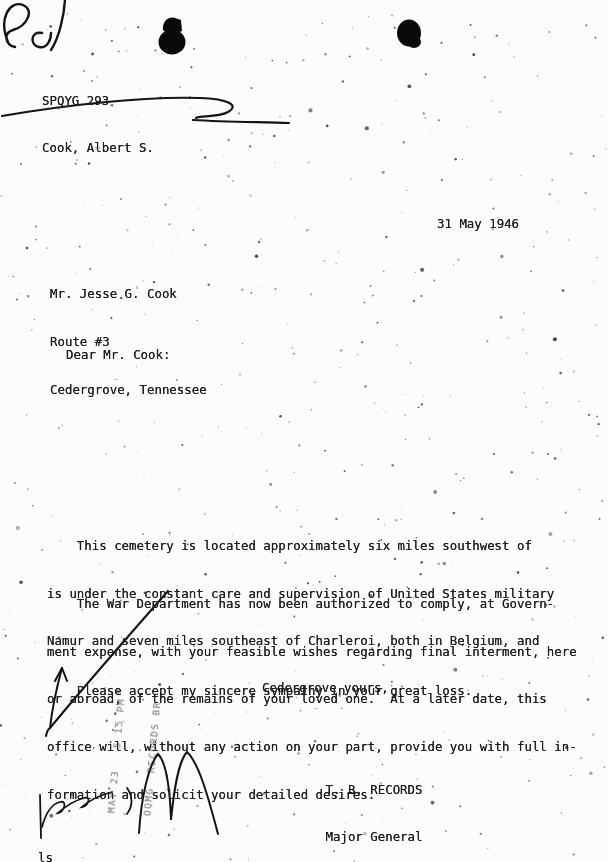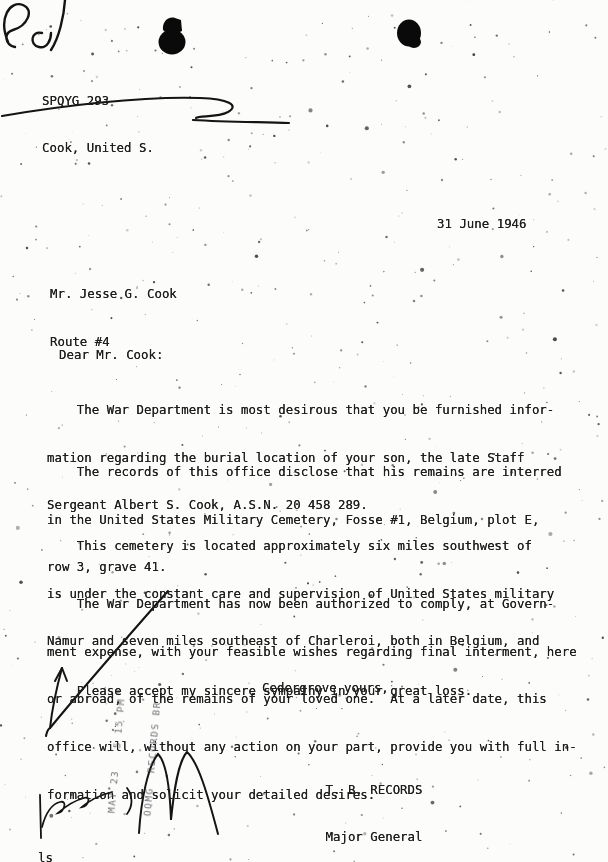--- a/index.html
+++ b/index.html
@@ -629,43 +629,34 @@
     <path stroke-width="2" d="M 139 833 C 141 800 148 766 158 754 C 167 763 170 792 171 820 C 174 790 178 762 187 752 C 198 762 207 792 218 834"></path>
     <g stroke-width="1.8">
       <path d="M 41 838 L 40 795"></path>
       <path d="M 42 827 C 46 812 52 804 60 802 C 68 800 64 812 58 813 C 66 806 76 800 84 798 C 92 796 88 806 82 807 C 90 800 100 795 112 792"></path>
       <path d="M 127 788 C 133 796 133 806 127 814"></path>
     </g>
   </svg>
 
   <div class="typed" style="left:42px;top:62px;line-height:15.5px;">
     <div>SPQYG 293</div>
-    <div>Cook, United S.</div>
+    <div>Cook, Albert S.</div>
   </div>
 
-  <div class="typed" style="left:437px;top:216px;">31 June 1946</div>
+  <div class="typed" style="left:437px;top:216px;">31 May 1946</div>
 
   <div class="typed" style="left:50px;top:254px;line-height:16px;">
     <div>Mr. Jesse G. Cook</div>
-    <div>Route #4</div>
+    <div>Route #3</div>
+    <div>Cedergrove, Tennessee</div>
   </div>
 
-  <div class="typed" style="left:59px;top:347px;">Dear Mr. Cook:</div>
-
-  <div class="typed para" style="top:370px;">
-    <div>    The War Department is most desirous that you be furnished infor-</div>
-    <div>mation regarding the burial location of your son, the late Staff</div>
-    <div>Sergeant Albert S. Cook, A.S.N. 20 458 289.</div>
-  </div>
-
-  <div class="typed para" style="top:432px;">
-    <div>    The records of this office disclose that his remains are interred</div>
-    <div>in the United States Military Cemetery, Fosse #1, Belgium, plot E,</div>
-    <div>row 3, grave 41.</div>
-  </div>
+  <div class="typed" style="left:66px;top:347px;">Dear Mr. Cook:</div>
+
+
 
   <div class="typed para" style="top:506px;">
     <div>    This cemetery is located approximately six miles southwest of</div>
     <div>is under the constant care and supervision of United States military</div>
     <div>Namur and seven miles southeast of Charleroi, both in Belgium, and</div>
   </div>
 
   <div class="typed para" style="top:651px;">
     <div>    Please accept my sincere sympathy in your great loss.</div>
   </div>

